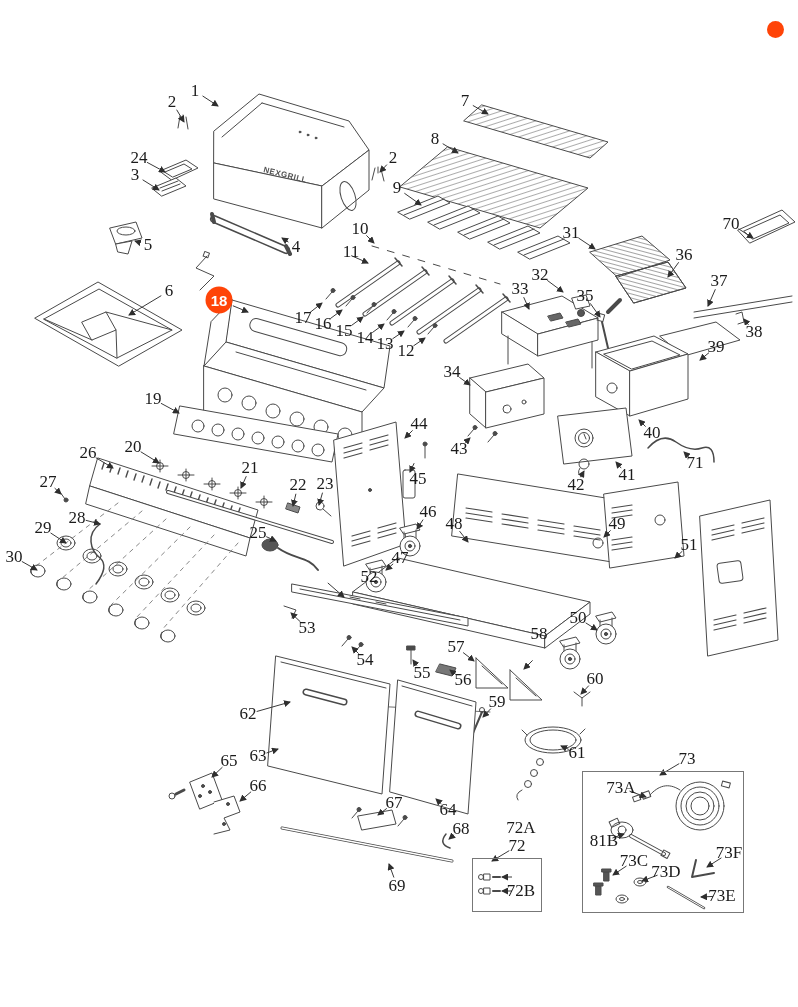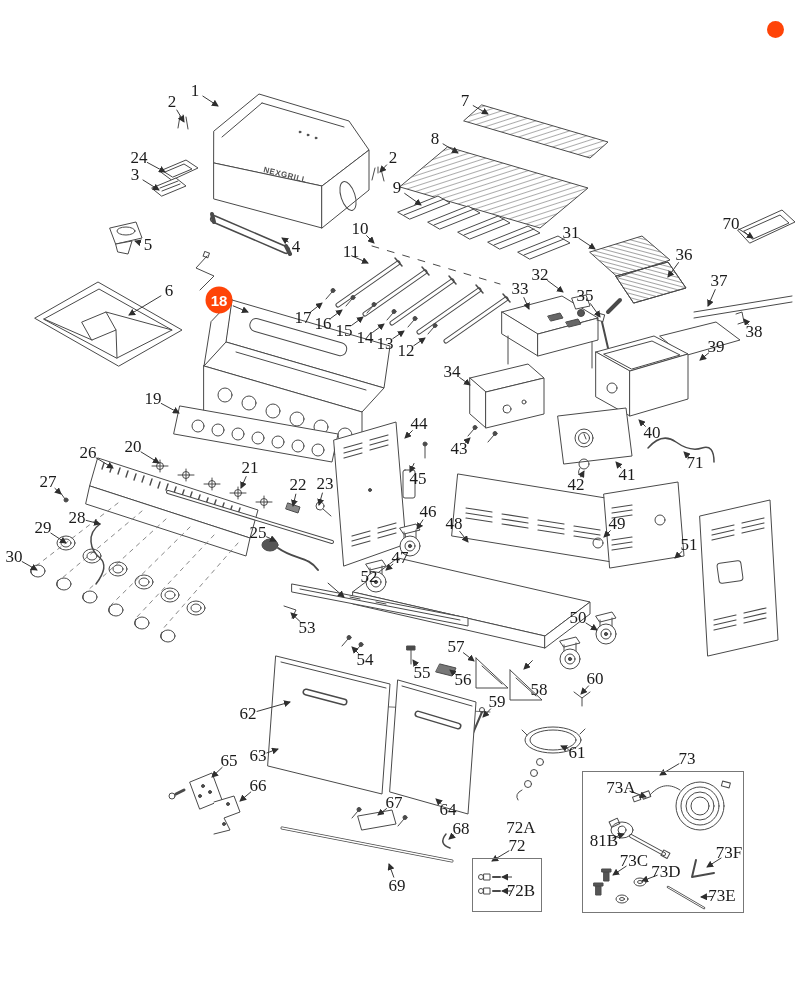--- a/index.html
+++ b/index.html
@@ -732,21 +732,21 @@
       <div class="part-label" style="left: 454px; top: 524px;">48</div>
       <div class="part-label" style="left: 617px; top: 524px; text-align: right;">49</div>
       <div class="part-label" style="left: 689px; top: 545px; text-align: right;">51</div>
       <div class="part-label" style="left: 578px; top: 618px;">50</div>
       <div class="part-label" style="left: 321px; top: 577px; margin-left: 48px;">52</div>
       <div class="part-label" style="left: 307px; top: 628px;">53</div>
       <div class="part-label" style="left: 365px; top: 660px;">54</div>
       <div class="part-label" style="left: 422px; top: 673px;">55</div>
       <div class="part-label" style="left: 463px; top: 680px;">56</div>
       <div class="part-label" style="left: 456px; top: 647px;">57</div>
-      <div class="part-label" style="left: 539px; top: 690px; text-align: center;">58</div>
+      <div class="part-label" style="left: 539px; top: 634px; text-align: center;">58</div>
       <div class="part-label" style="left: 497px; top: 702px;">59</div>
       <div class="part-label" style="left: 595px; top: 679px;">60</div>
       <div class="part-label" style="left: 577px; top: 753px;">61</div>
       <div class="part-label" style="left: 248px; top: 714px;">62</div>
       <div class="part-label" style="left: 258px; top: 756px;">63</div>
       <div class="part-label" style="left: 229px; top: 761px;">65</div>
       <div class="part-label" style="left: 258px; top: 786px;">66</div>
       <div class="part-label" style="left: 394px; top: 803px;">67</div>
       <div class="part-label" style="left: 448px; top: 810px;">64</div>
       <div class="part-label" style="left: 461px; top: 829px;">68</div>

